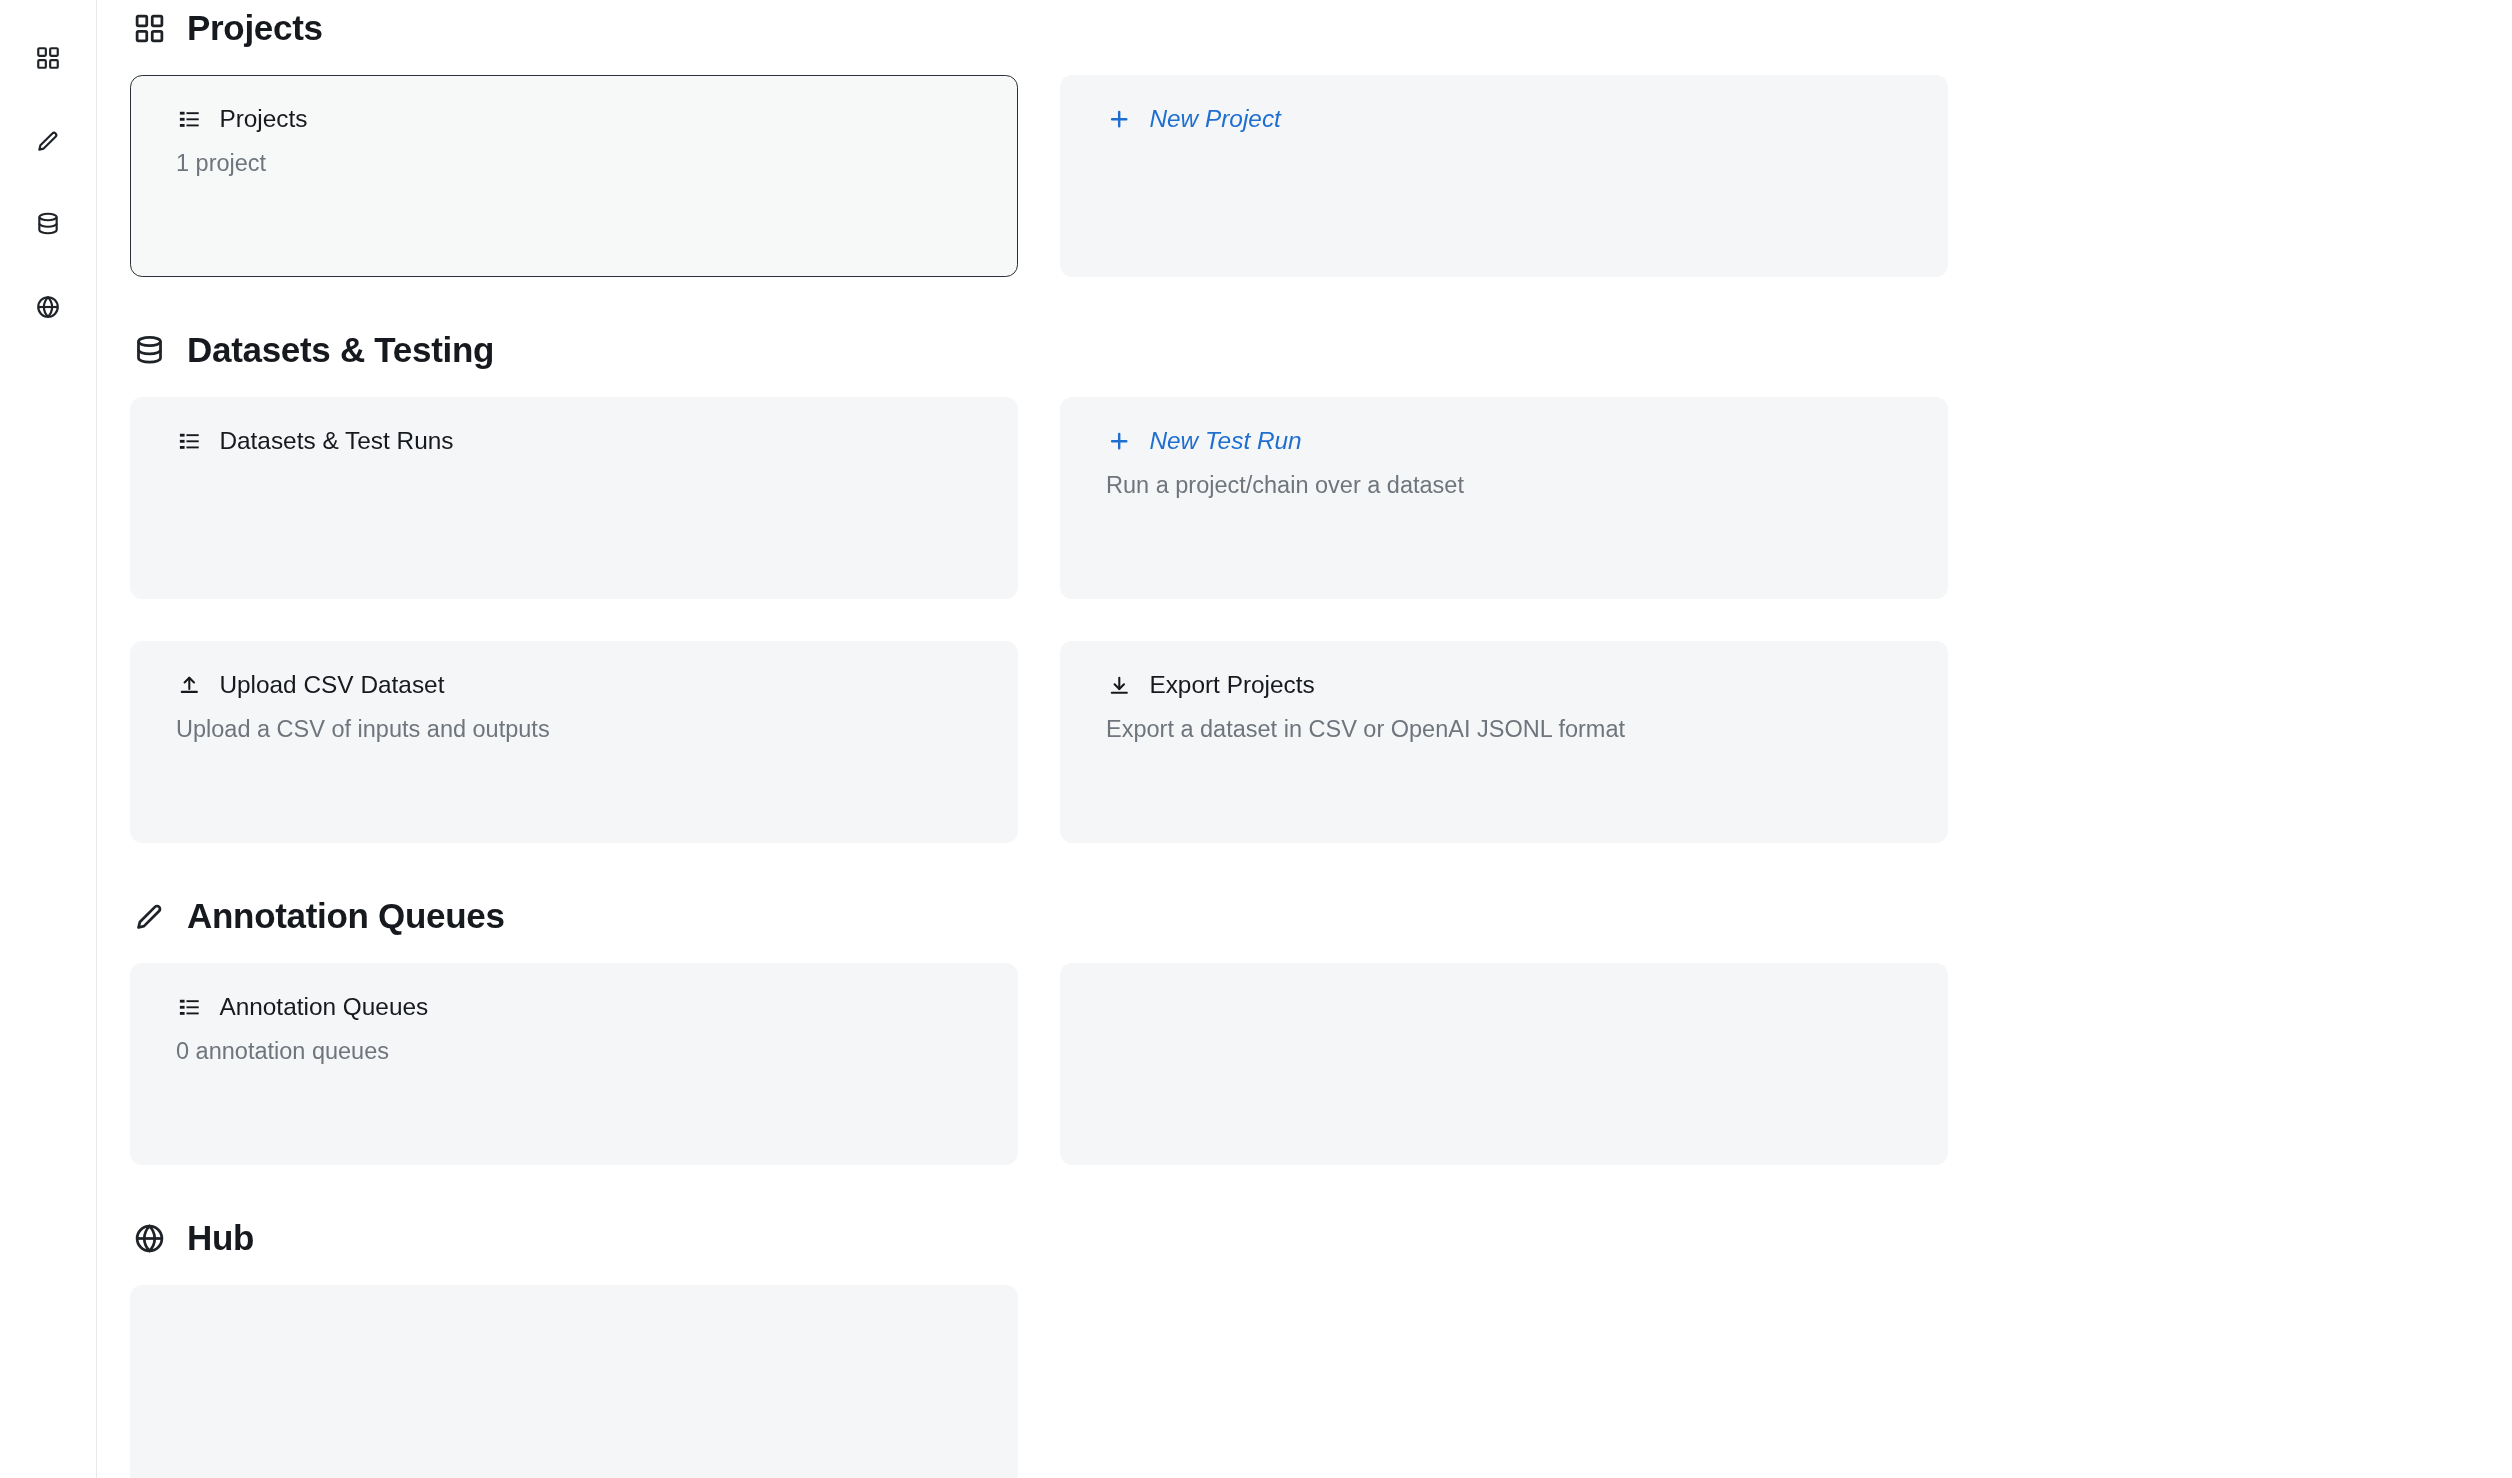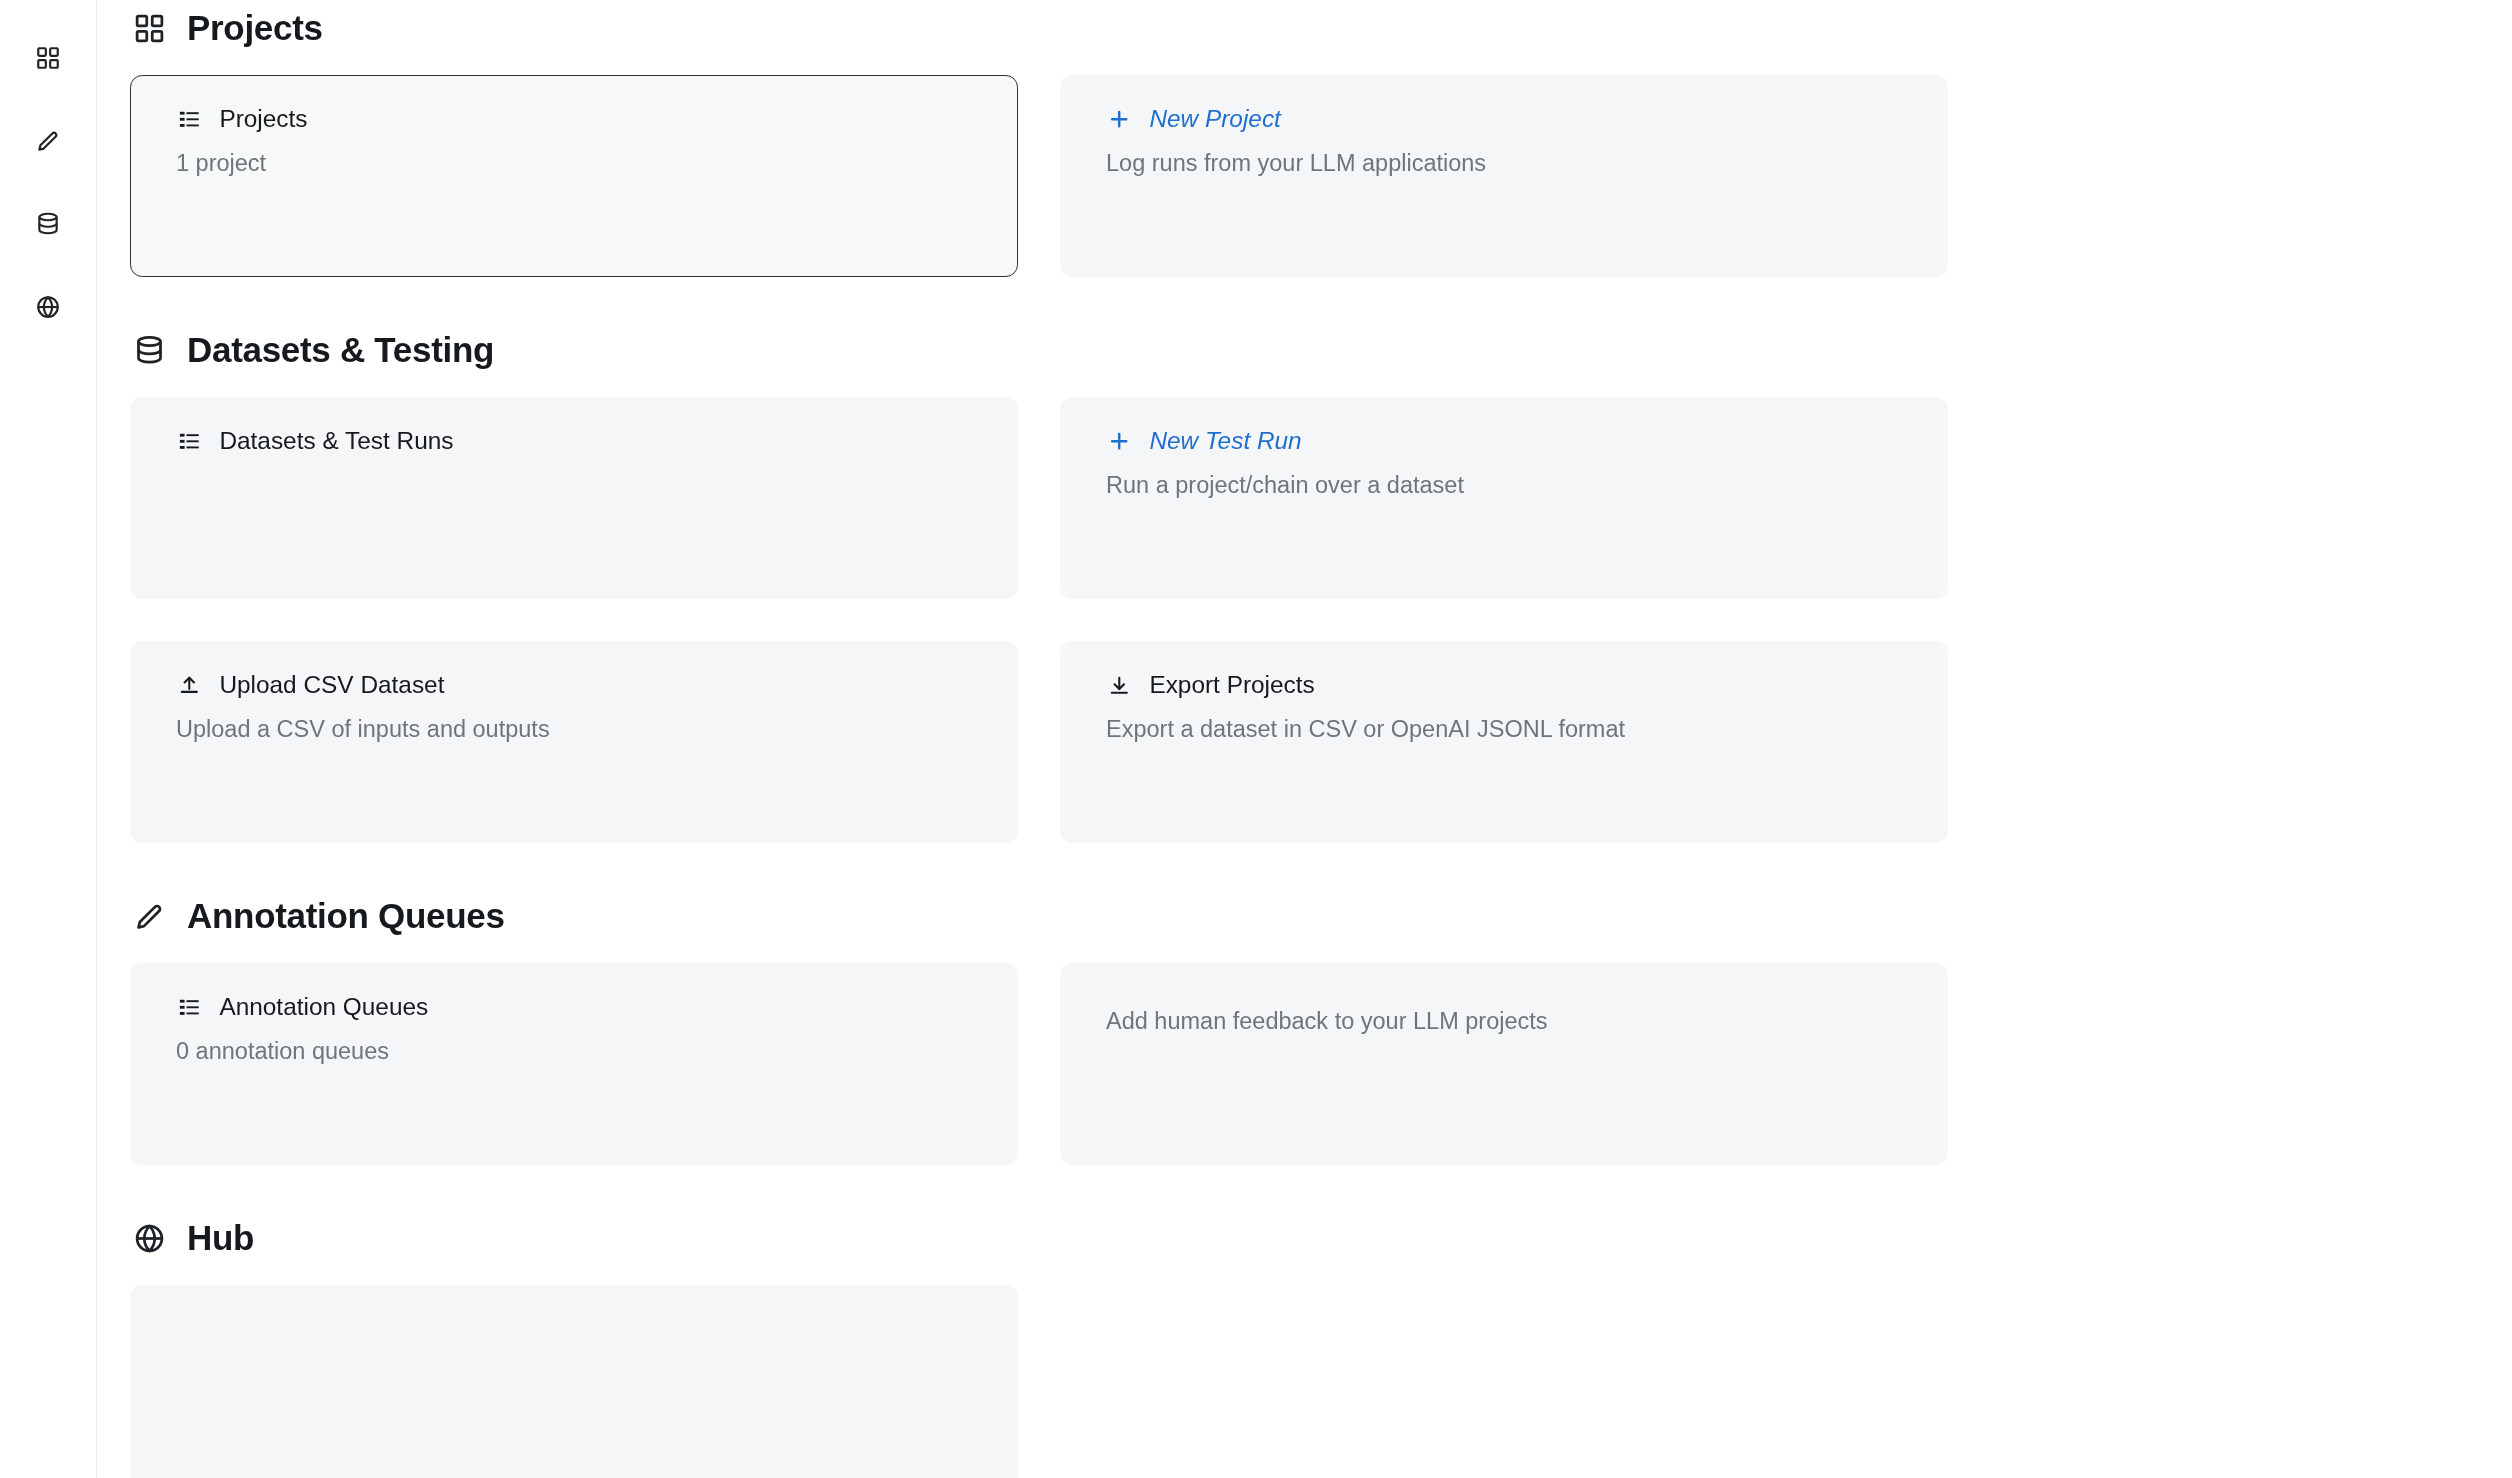--- a/index.html
+++ b/index.html
@@ -191,21 +191,20 @@
 
         <div class="card">
           <div class="card-title link">
             <span class="tile-icon">
               <svg width="24.4" height="24.4" viewBox="0 0 24 24" fill="none" stroke="currentColor" stroke-width="2.4" stroke-linecap="round">
                 <path d="M12 5v14M5 12h14"></path>
               </svg>
             </span>
             <span>New Project</span>
           </div>
-          <div class="card-sub">Log runs from your LLM applications</div>
         </div>
       </div>
     </section>
 
     <section class="section">
       <div class="section-head">
         <span class="sec-icon">
           <svg width="33" height="33" viewBox="0 0 24 24" fill="none" stroke="currentColor" stroke-width="2">
             <ellipse cx="12" cy="5.5" rx="8" ry="3"></ellipse>
             <path d="M4 5.5v6c0 1.66 3.58 3 8 3s8-1.34 8-3v-6"></path>
@@ -294,21 +293,20 @@
                 <rect x="2" y="17" width="5" height="3"></rect>
                   <rect x="9" y="17.5" width="13" height="2"></rect>
               </svg>
             </span>
             <span>Annotation Queues</span>
           </div>
           <div class="card-sub">0 annotation queues</div>
         </div>
 
         <div class="card">
-          <div class="card-sub">Add human feedback to your LLM projects</div>
         </div>
       </div>
     </section>
 
     <section class="section">
       <div class="section-head">
         <span class="sec-icon">
           <svg width="33" height="33" viewBox="0 0 24 24" fill="none" stroke="currentColor" stroke-width="2">
             <circle cx="12" cy="12" r="9"></circle>
             <path d="M3 12h18"></path>

